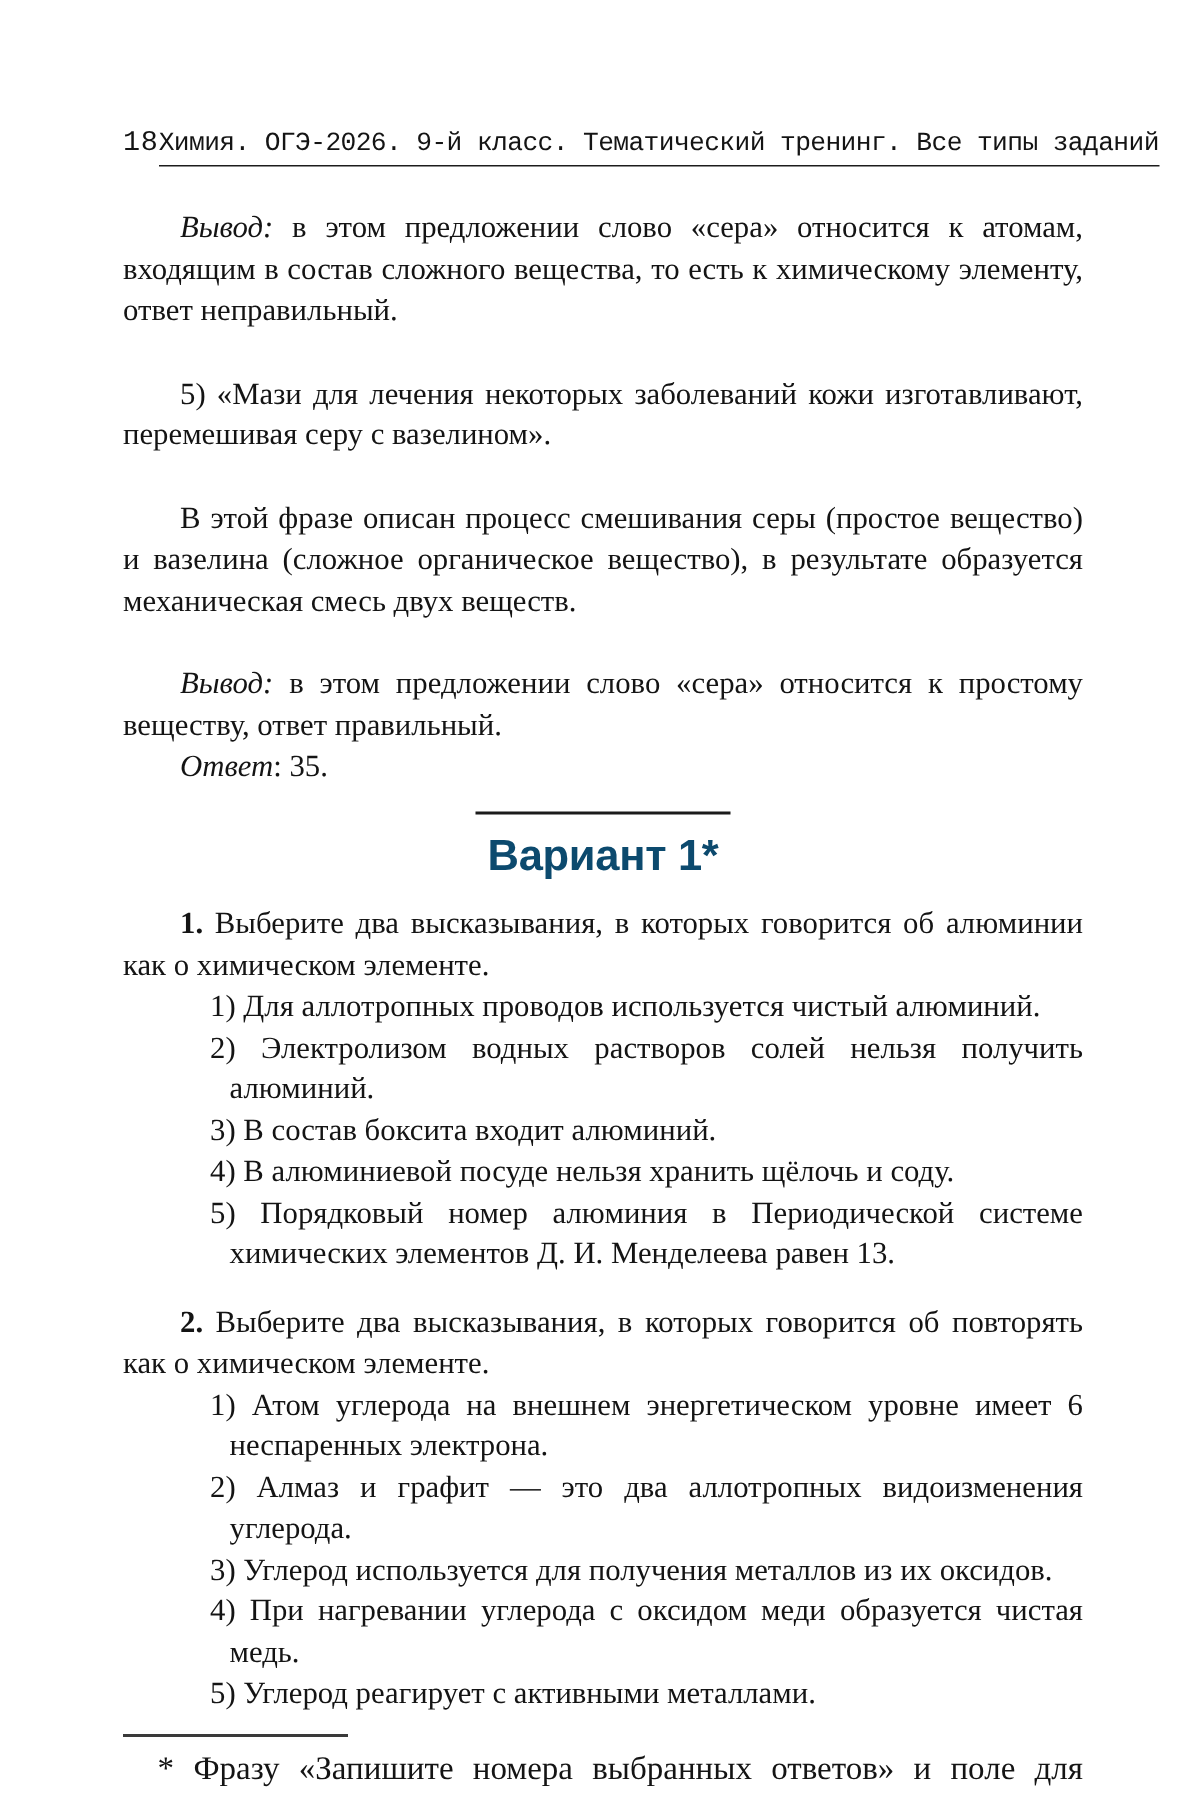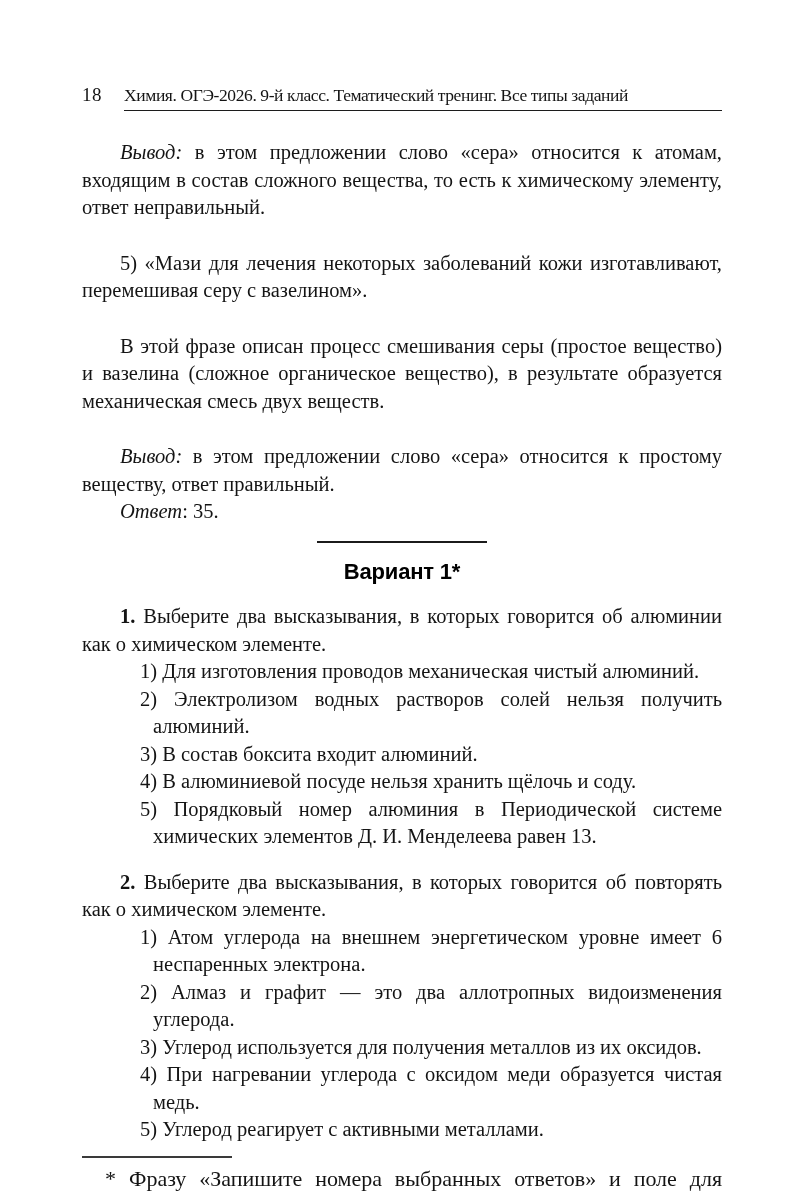--- a/index.html
+++ b/index.html
@@ -11,21 +11,21 @@
     overflow:hidden;
   }
   .page {
     position:relative;
     width:800px; height:1200px;
     background:#ffffff;
     padding:84px 78px 0 82px;
   }
 
   
-  .running-head { font-family:Liberation Serif, serif; }
+  .running-head { font-family:Liberation Mono, monospace; }
   .head-row { display:flex; align-items:flex-end; }
   .page-num {
     width:42px; font-size:19px; letter-spacing:0.5px;
     padding-bottom:5px;
   }
   .title-wrap {
     flex:1;
     text-align:left;
     border-bottom:1.6px solid #1c1c1c;
     padding-bottom:4px;
@@ -49,23 +49,23 @@
     border:none;
     border-top:2px solid #1b1b1b;
     margin:15px auto 0 auto;
   }
 
   .variant-title {
     margin-top:15px;
     text-align:center;
     font-family:"Liberation Sans", sans-serif;
     font-weight:bold;
-    font-size:22px;
+    font-size:29px;
     letter-spacing:-0.2px;
-    color:#000000;
+    color:#0c4a6e;
   }
 
   .q-intro { margin-top:18px; text-align:justify; text-indent:38px; }
   .q-intro .q-num { font-weight:bold; }
 
   .opt {
     text-align:justify;
     padding-left:71px;
     text-indent:-13px;
   }
@@ -111,21 +111,21 @@
     <p class="body-par"><i>Вывод:</i><span> в этом предложении слово «сера» относится к простому веществу, ответ правильный.</span></p>
 
     <p class="answer-line"><i>Ответ</i><span>: 35.</span></p>
 
     <hr class="section-sep">
 
     <h1 class="variant-title">Вариант 1*</h1>
 
     <section>
       <p class="q-intro"><span class="q-num">1.</span> <span>Выберите два высказывания, в которых говорится об алюминии как о химическом элементе.</span></p>
-      <p class="opt"><span class="opt-num">1)</span> <span class="opt-text">Для изготовления проводов механическая чистый алюминий.</span></p>
+      <p class="opt"><span class="opt-num">1)</span> <span class="opt-text">Для аллотропных проводов используется чистый алюминий.</span></p>
       <p class="opt"><span class="opt-num">2)</span> <span class="opt-text">Электролизом водных растворов солей нельзя получить алюминий.</span></p>
       <p class="opt"><span class="opt-num">3)</span> <span class="opt-text">В состав боксита входит алюминий.</span></p>
       <p class="opt"><span class="opt-num">4)</span> <span class="opt-text">В алюминиевой посуде нельзя хранить щёлочь и соду.</span></p>
       <p class="opt"><span class="opt-num">5)</span> <span class="opt-text">Порядковый номер алюминия в Периодической системе химических элементов Д. И. Менделеева равен 13.</span></p>
     </section>
 
     <section>
       <p class="q-intro"><span class="q-num">2.</span> <span>Выберите два высказывания, в которых говорится об повторять как о химическом элементе.</span></p>
       <p class="opt"><span class="opt-num">1)</span> <span class="opt-text">Атом углерода на внешнем энергетическом уровне имеет 6 неспаренных электрона.</span></p>
       <p class="opt"><span class="opt-num">2)</span> <span class="opt-text">Алмаз и графит — это два аллотропных видоизменения углерода.</span></p>

